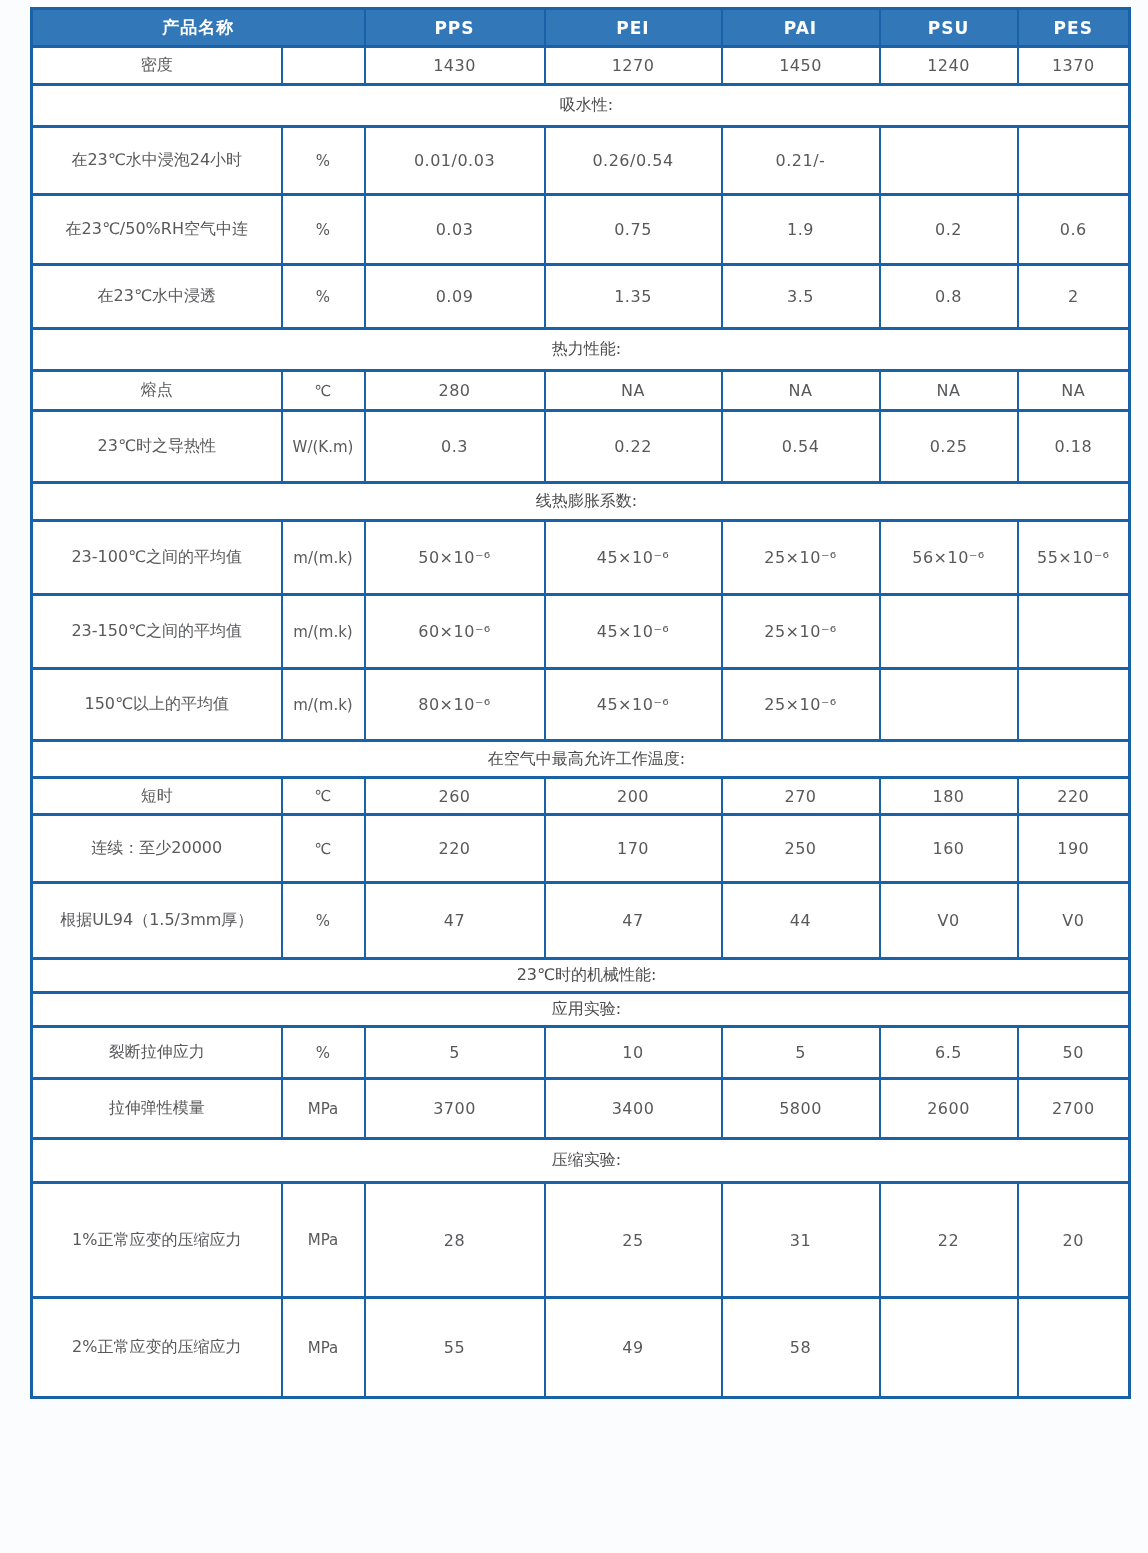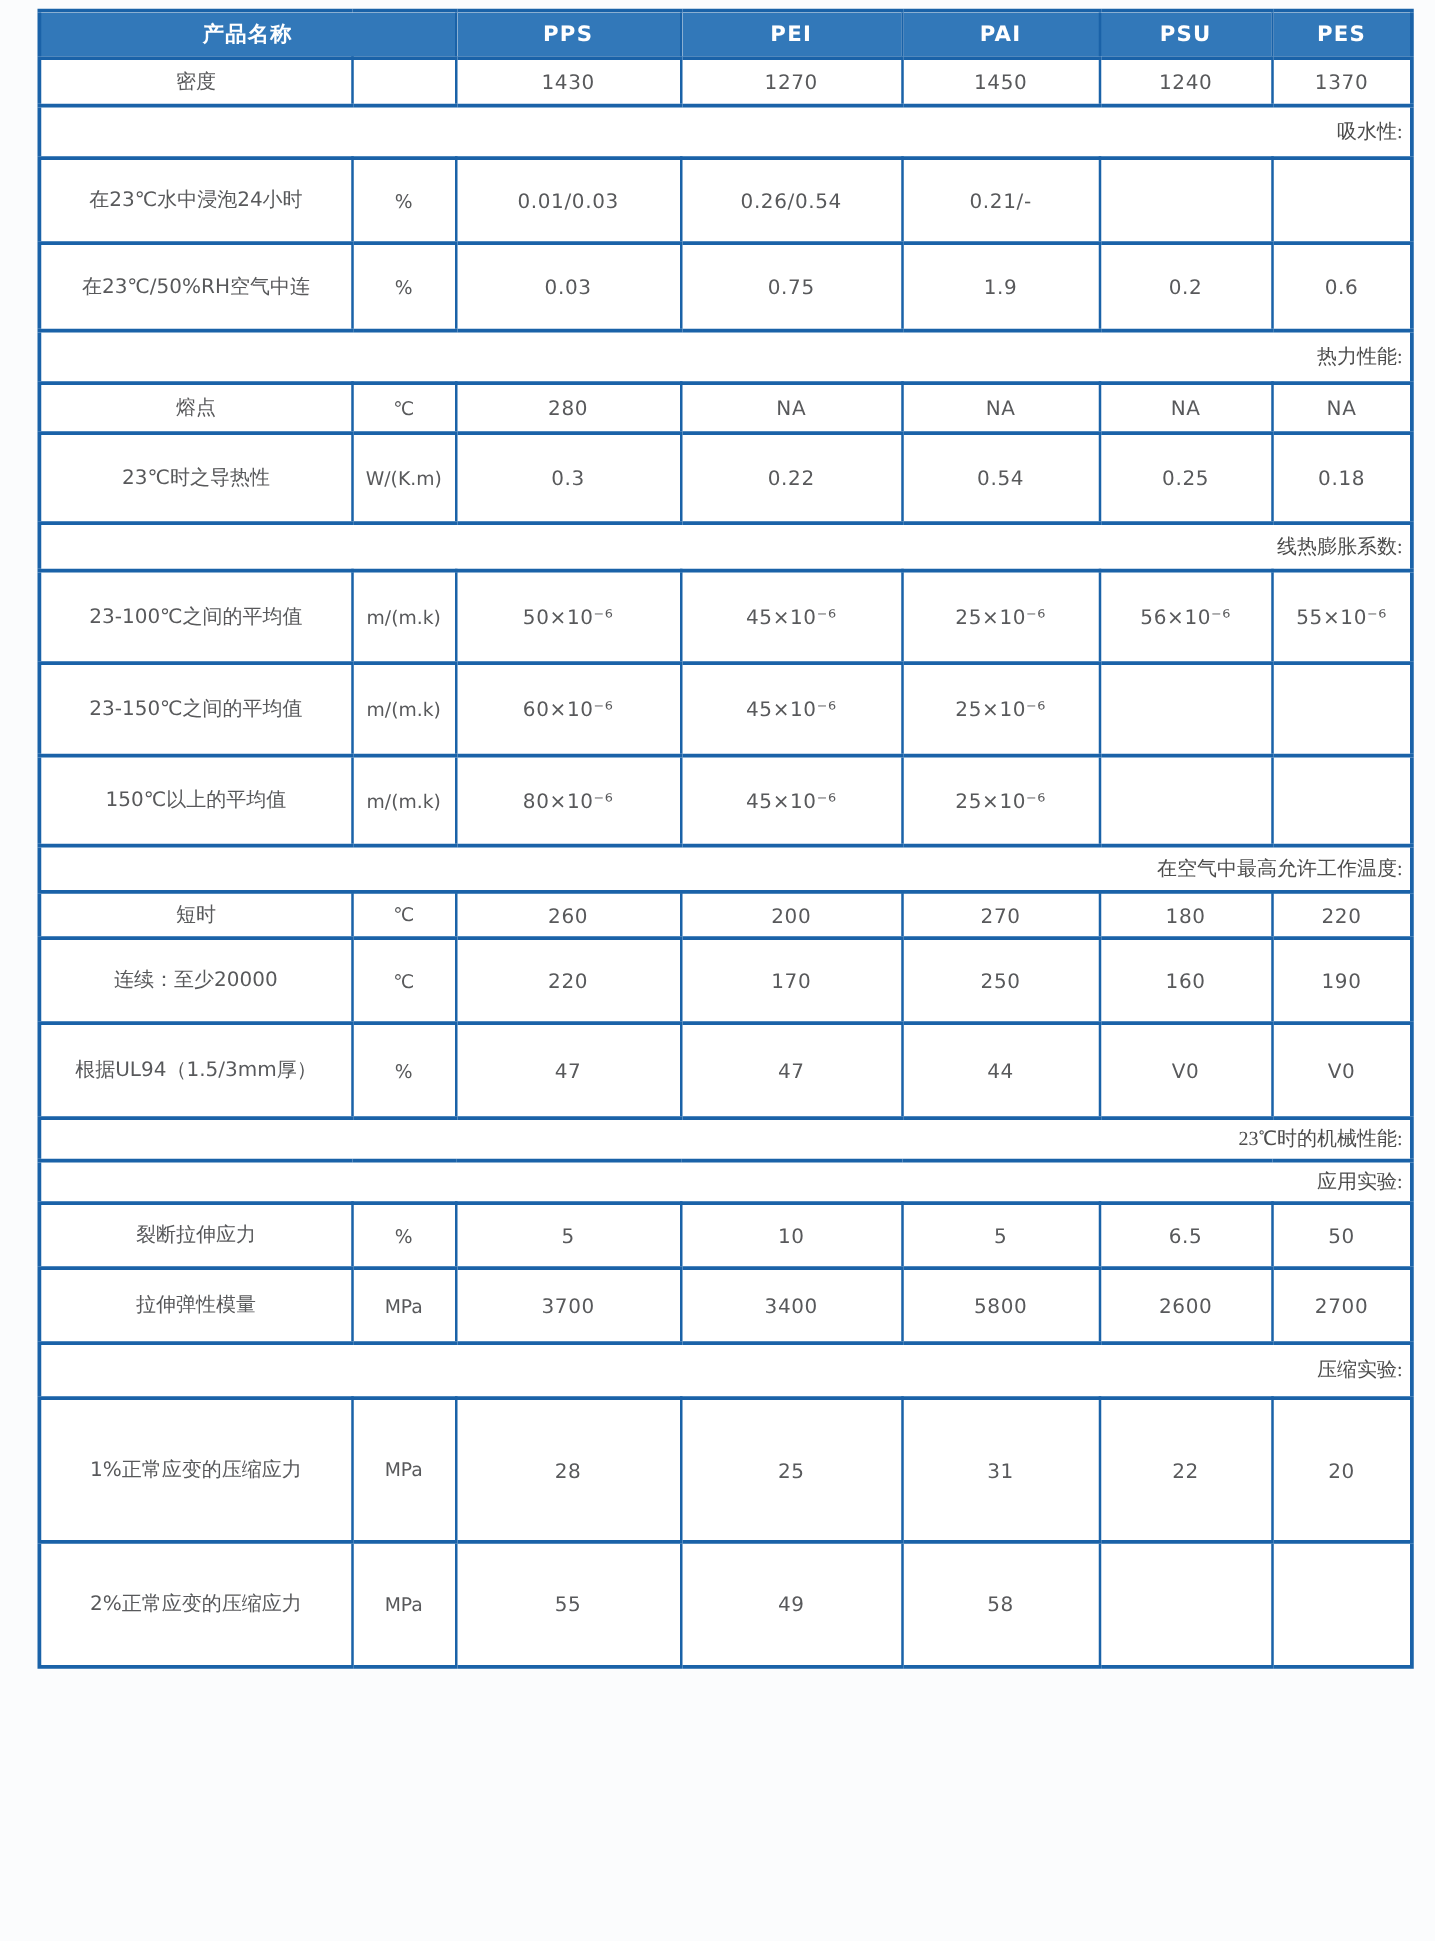--- a/index.html
+++ b/index.html
@@ -48,25 +48,24 @@
     font-size:16px;
     color:var(--text);
     background:#FFFFFF;
   }
   tr.subheader-row td{
     height:38px;
     font-size:16px;
     color:var(--section-text);
   }
   td.section-cell{
-    text-align:right;
+    text-align:center;
     padding-left:18px;
     color:var(--section-text);
     font-size:16px;
-    font-family:Liberation Serif, serif;
   }
   td.label-cell{ font-size:16px; }
   td.unit-cell{ font-size:15px; }
   td.value-cell{ font-size:16px; letter-spacing:0.5px; }
 </style>
 </head>
 <body>
 
 <div class="page-wrap">
   <table class="spec-table">
@@ -113,20 +112,29 @@
         </tr>
         <tr style="height: 70px;">
           <td class="label-cell">在23℃/50%RH空气中连</td>
           <td class="unit-cell">%</td>
           <td class="value-cell">0.03</td>
           <td class="value-cell">0.75</td>
           <td class="value-cell">1.9</td>
           <td class="value-cell">0.2</td>
           <td class="value-cell">0.6</td>
         </tr>
+        <tr style="height: 64px;">
+          <td class="label-cell">在23℃水中浸透</td>
+          <td class="unit-cell">%</td>
+          <td class="value-cell">0.09</td>
+          <td class="value-cell">1.35</td>
+          <td class="value-cell">3.5</td>
+          <td class="value-cell">0.8</td>
+          <td class="value-cell">2</td>
+        </tr>
         <tr style="height: 42px;">
           <td colspan="7" class="section-cell">热力性能:</td>
         </tr>
         <tr style="height: 40px;">
           <td class="label-cell">熔点</td>
           <td class="unit-cell">℃</td>
           <td class="value-cell">280</td>
           <td class="value-cell">NA</td>
           <td class="value-cell">NA</td>
           <td class="value-cell">NA</td>

